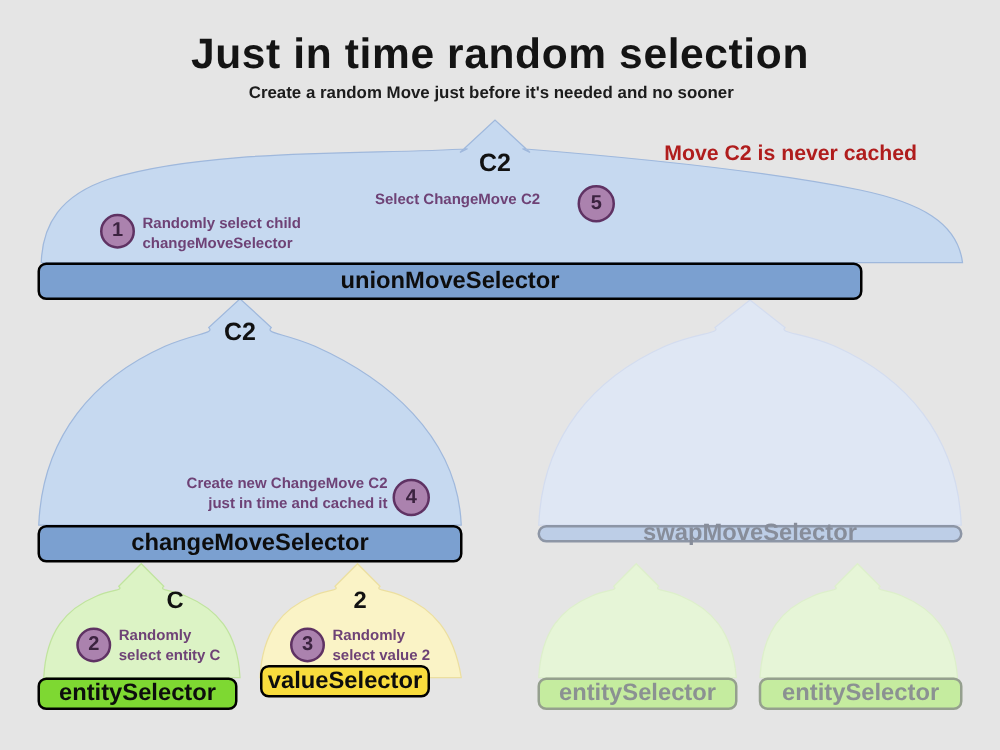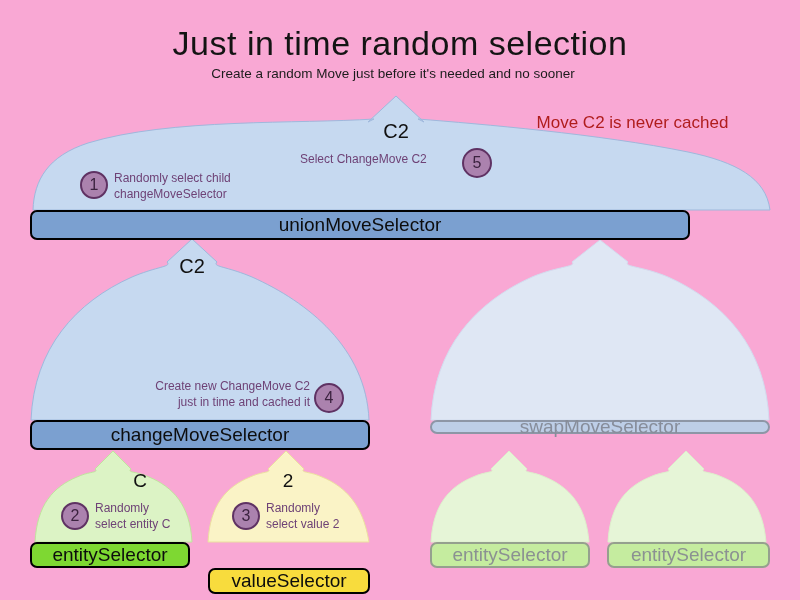--- a/index.html
+++ b/index.html
@@ -1,18 +1,19 @@
 <!DOCTYPE html>
 <html><head>
 <meta charset="utf-8">
 <style>
   html,body{margin:0;padding:0;background:#fff;}
   #stage{
-    position:relative;width:800px;height:600px;background:#f9a8d4;overflow:hidden;
+    position:relative;width:800px;height:600px;background:#e5e5e5;overflow:hidden;
     font-family:"Liberation Sans",sans-serif;
+    font-weight:bold;
   }
   #shapes{position:absolute;left:0;top:0;z-index:0;}
   .abs{position:absolute;}
   .title{width:800px;text-align:center;font-size:34px;color:#141414;letter-spacing:0.5px;}
   .subtitle{width:786px;text-align:center;font-size:13.5px;color:#1c1c1c;}
   .note{font-size:17px;color:#b01d1d;text-align:center;}
   .bar{
     z-index:2;display:flex;align-items:center;justify-content:center;
     border:2px solid #000;border-radius:7px;box-sizing:border-box;
     font-size:19px;color:#0d0d0d;background:#7ba0d0;
@@ -102,17 +103,17 @@
   <div class="abs step-circle" style="top:502px;left:232px;">3</div>
   <div class="abs step-text" style="top:500px;left:266px;width:110px;">
     <span>Randomly</span><br>
     <span>select value 2</span>
   </div>
 
   <div class="abs bar" style="top:210px;left:30px;width:660px;height:30px;">unionMoveSelector</div>
   <div class="abs bar" style="top:420px;left:30px;width:340px;height:30px;">changeMoveSelector</div>
   <div class="abs bar faded-blue" style="top:420px;left:430px;width:340px;height:14px;">swapMoveSelector</div>
   <div class="abs bar green" style="top:542px;left:30px;width:160px;height:26px;">entitySelector</div>
-  <div class="abs bar yellow" style="top:568px;left:208px;width:162px;height:26px;">valueSelector</div>
+  <div class="abs bar yellow" style="top:532px;left:208px;width:136px;height:26px;">valueSelector</div>
   <div class="abs bar faded-green" style="top:542px;left:430px;width:160px;height:26px;">entitySelector</div>
   <div class="abs bar faded-green" style="top:542px;left:607px;width:163px;height:26px;">entitySelector</div>
 
 </div>
 
 </body></html>

